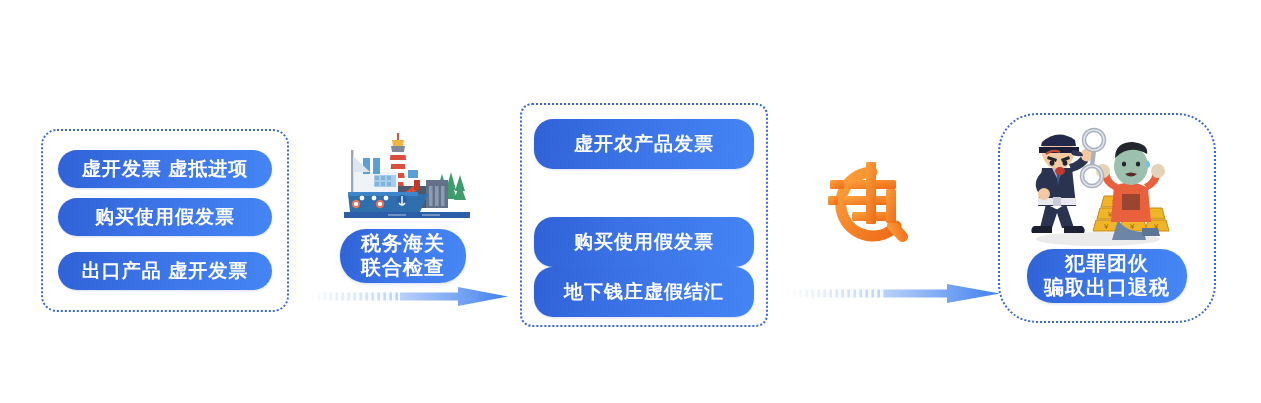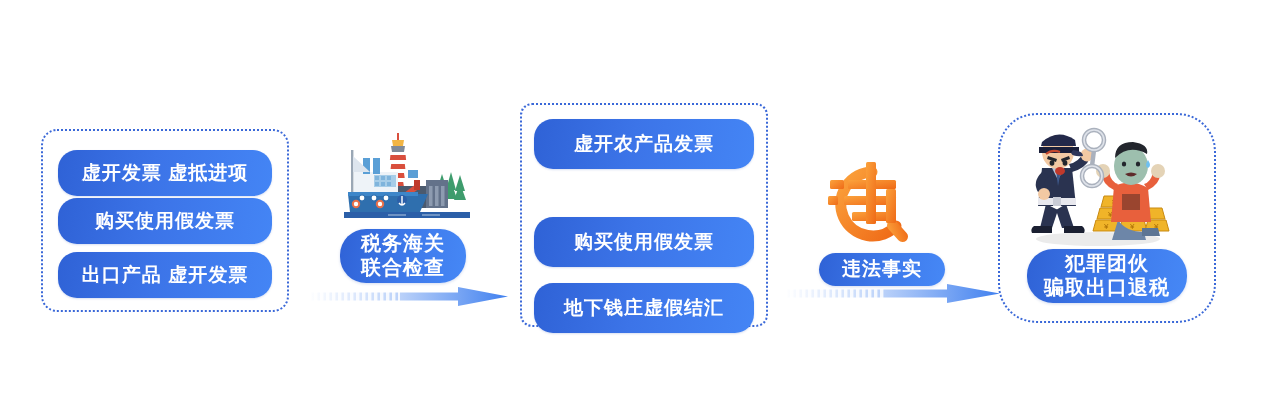--- a/index.html
+++ b/index.html
@@ -28,25 +28,25 @@
     position:absolute;
     display:flex;align-items:center;justify-content:center;
     background:linear-gradient(100deg,#2f62d6 0%,#3c74e8 45%,#4485f5 100%);
     color:#ffffff;
     border-radius:19px;
     font-weight:700;
     letter-spacing:1px;
     white-space:nowrap;
     box-shadow:0 1px 2px rgba(40,80,180,.18);
   }
-  .pill-l{left:58px;width:214px;height:46px;font-size:19px;}
+  .pill-l{left:58px;width:214px;height:38px;font-size:19px;}
   #pl0{top:150px;} #pl1{top:198px;} #pl2{top:252px;}
 
   .pill-m{left:534px;width:220px;height:50px;font-size:19px;font-family:Liberation Mono, monospace;}
-  #pm0{top:119px;} #pm1{top:168px;} #pm2{top:217px;} #pm3{top:283px;}
+  #pm0{top:119px;} #pm1{top:168px;} #pm2{top:217px;} #pm3{top:267px;}
 
   
   .caption{
     position:absolute;
     display:flex;flex-direction:column;align-items:center;justify-content:center;
     background:linear-gradient(100deg,#2f62d6 0%,#3d78ea 50%,#4688f6 100%);
     color:#fff;font-weight:700;border-radius:26px;
     line-height:1.18;letter-spacing:1px;white-space:nowrap;
     box-shadow:0 1px 3px rgba(40,80,180,.2);
   }
@@ -212,23 +212,20 @@
 
     <g fill="url(#og)">
       <rect x="26" y="24" width="48" height="9" rx="1.5"></rect>
       <rect x="22" y="40" width="52" height="9" rx="1.5"></rect>
       <rect x="30" y="56" width="40" height="9" rx="1.5"></rect>
       <rect x="44" y="6" width="10" height="62" rx="1.5"></rect>
       <rect x="64" y="33" width="10" height="34" rx="1.5"></rect>
     </g>
   </svg>
 
-  <div class="caption" id="cap-fact">
-    <span>违法事实</span>
-  </div>
 
   <div class="dotbox" id="box-right"></div>
 
   <svg class="illus" id="illus-crime" viewBox="0 0 152 124">
 
     <ellipse cx="76" cy="115" rx="62" ry="7" fill="#000" opacity="0.08"></ellipse>
 
     <g>
       <g fill="#f0b429" stroke="#c88a12" stroke-width="1">
         <path d="M74 96 h22 l3 11 h-28 z"></path>

